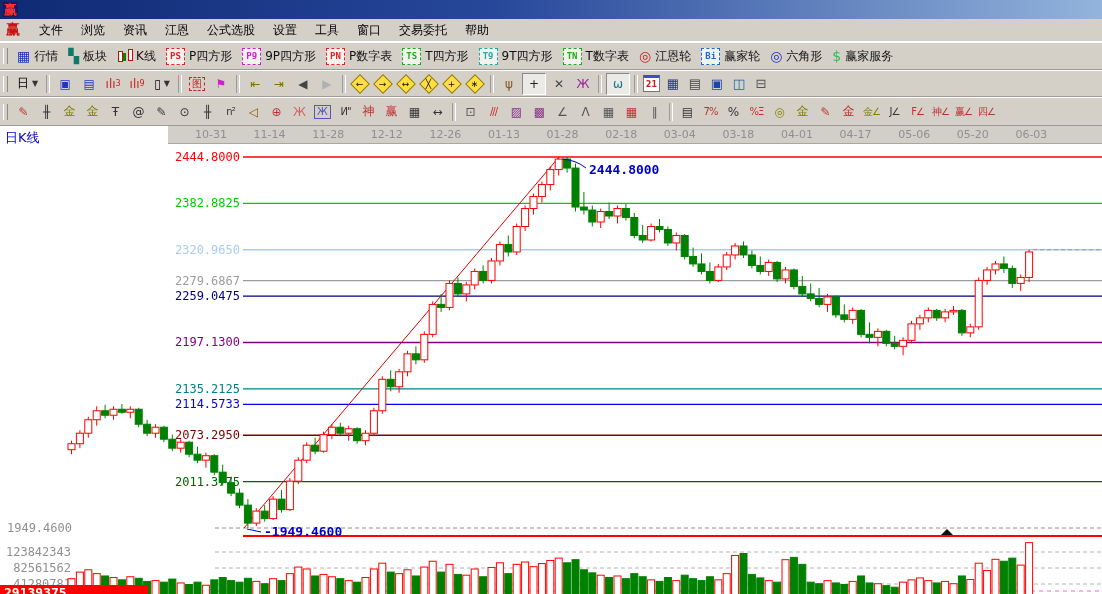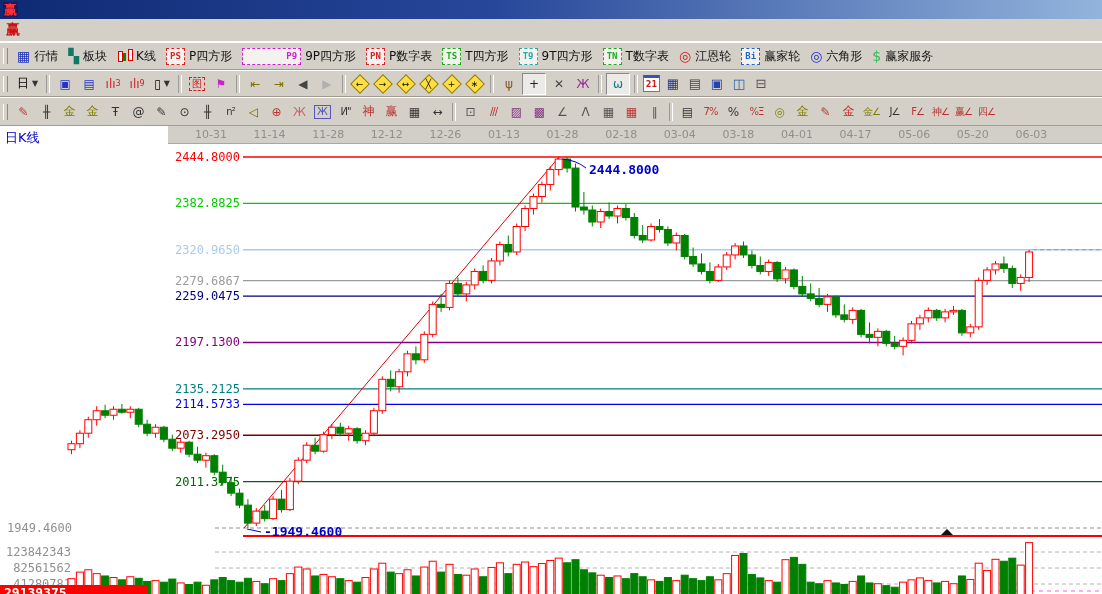--- a/index.html
+++ b/index.html
@@ -68,20 +68,32 @@
 </style>
 </head>
 <body>
 
 <div class="app">
   <div class="titlebar">
     <span class="tlogo">赢</span>
   </div>
   <div class="menubar">
     <span class="mlogo">赢</span>
+    <div id="menu-items" style="display:flex;">
+        <span class="mitem">文件</span>
+        <span class="mitem">浏览</span>
+        <span class="mitem">资讯</span>
+        <span class="mitem">江恩</span>
+        <span class="mitem">公式选股</span>
+        <span class="mitem">设置</span>
+        <span class="mitem">工具</span>
+        <span class="mitem">窗口</span>
+        <span class="mitem">交易委托</span>
+        <span class="mitem">帮助</span>
+      </div>
   </div>
   <div class="toolbar tb1" id="toolbar1">
       <span class="grip"></span>
       <span class="lbtn">
         <span class="glyph" style="color: rgb(34, 51, 187);">▦</span>
         <span>行情</span>
       </span>
       <span class="lbtn">
         <span class="glyph" style="color: rgb(17, 119, 102);">▚</span>
         <span>板块</span>
@@ -92,21 +104,21 @@
           <i class="c2"></i>
           <i class="c3"></i>
         </span>
         <span>K线</span>
       </span>
       <span class="lbtn">
         <span class="badge" style="color: rgb(221, 34, 34); border: 1px dashed rgb(221, 34, 34);">PS</span>
         <span>P四方形</span>
       </span>
       <span class="lbtn">
-        <span class="badge" style="color: rgb(204, 34, 204); border: 1px dashed rgb(204, 34, 204); padding-left: 40px;">P9</span>
+        <span class="badge" style="color: rgb(204, 34, 204); border: 1px dashed rgb(204, 34, 204);">P9</span>
         <span>9P四方形</span>
       </span>
       <span class="lbtn">
         <span class="badge" style="color: rgb(221, 34, 34); border: 1px dashed rgb(221, 34, 34);">PN</span>
         <span>P数字表</span>
       </span>
       <span class="lbtn">
         <span class="badge" style="color: rgb(34, 170, 34); border: 1px dashed rgb(34, 170, 34);">TS</span>
         <span>T四方形</span>
       </span>

